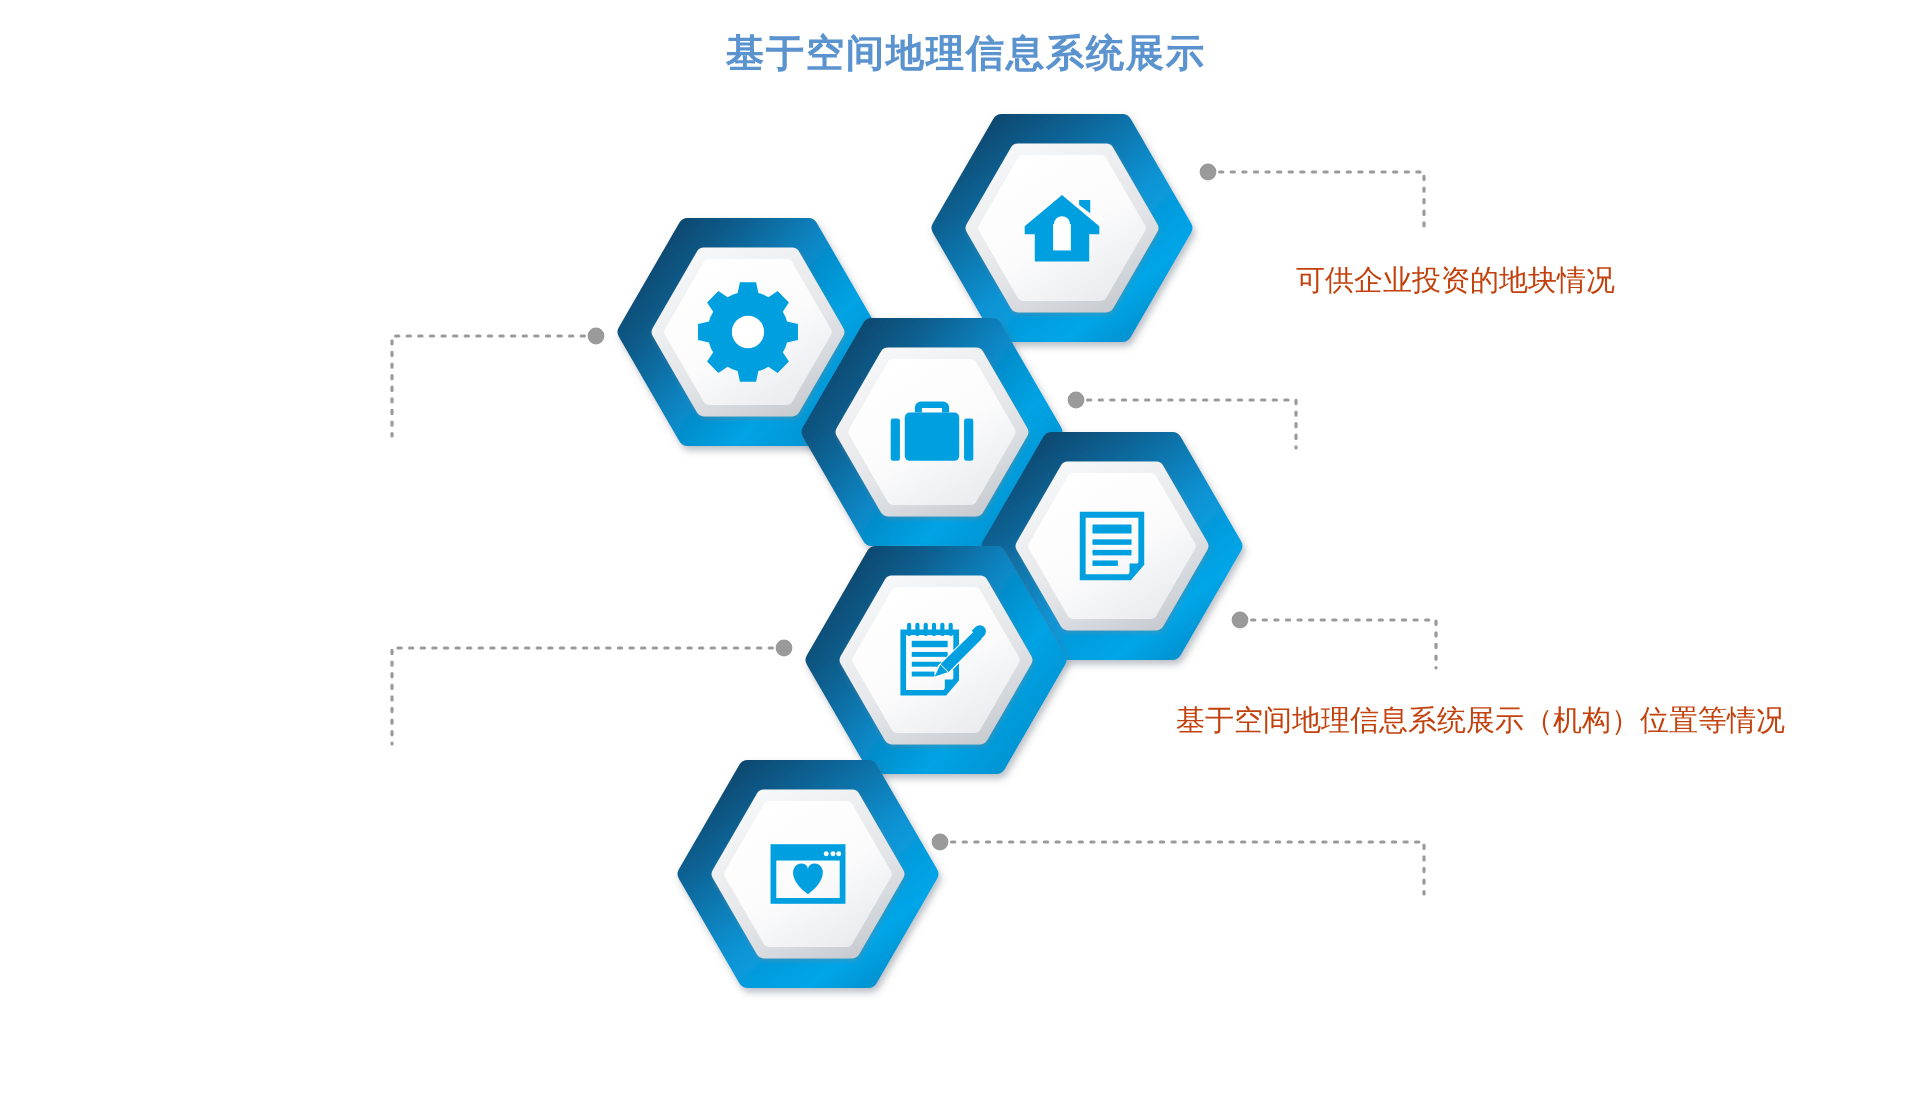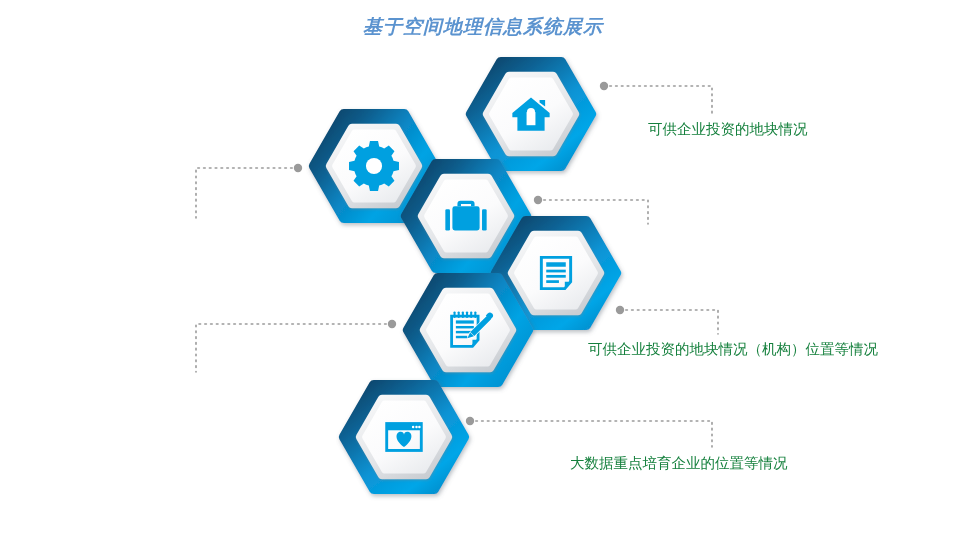--- a/index.html
+++ b/index.html
@@ -27,38 +27,38 @@
     position: absolute;
     left: 0;
     top: 14px;
     width: 966px;
     text-align: center;
     font-size: 19px;
     font-weight: bold;
     color: #5b93cf;
     letter-spacing: 1px;
     white-space: nowrap;
-    font-style: italic;
   }
 
   
   #art {
     position: absolute;
     left: 0; top: 0;
     width: 966px;
     height: 552px;
   }
 
   
   .caption {
     position: absolute;
     font-size: 14.5px;
-    color: #15803d;
+    color: #c2410c;
     white-space: nowrap;
     line-height: 1.2;
+    margin-top: 12px;
   }
   .cap-r1 { left: 648px; top: 121px; }
   .cap-r2 { left: 612px; top: 231px; }
   .cap-r3 { left: 588px; top: 341px; }
   .cap-r4 { left: 570px; top: 455px; }
   .cap-l1 { left: 14px;  top: 228px; }
   .cap-l2 { left: 41px;  top: 381px; }
 </style>
 </head>
 <body>
@@ -247,16 +247,15 @@
         <circle cx="9.5" cy="-10.5" r="1.3" fill="#ffffff"></circle>
         <circle cx="13" cy="-10.5" r="1.3" fill="#ffffff"></circle>
         <circle cx="16" cy="-10.5" r="1.3" fill="#ffffff"></circle>
         <path d="M 0 10.5 C -11 2.5 -8.5 -5.5 -3.4 -5.5 C -1 -5.5 0 -3.6 0 -2.4
                  C 0 -3.6 1 -5.5 3.4 -5.5 C 8.5 -5.5 11 2.5 0 10.5 Z" fill="#00a0e0"></path>
       </g>
     </g>
   </svg>
 
   <div class="caption cap-r1">可供企业投资的地块情况</div>
-  <div class="caption cap-r3">可供企业投资的地块情况（机构）位置等情况</div>
-  <div class="caption cap-r4">大数据重点培育企业的位置等情况</div>
+  <div class="caption cap-r3">基于空间地理信息系统展示（机构）位置等情况</div>
 
 </div>
 
 </body></html>

